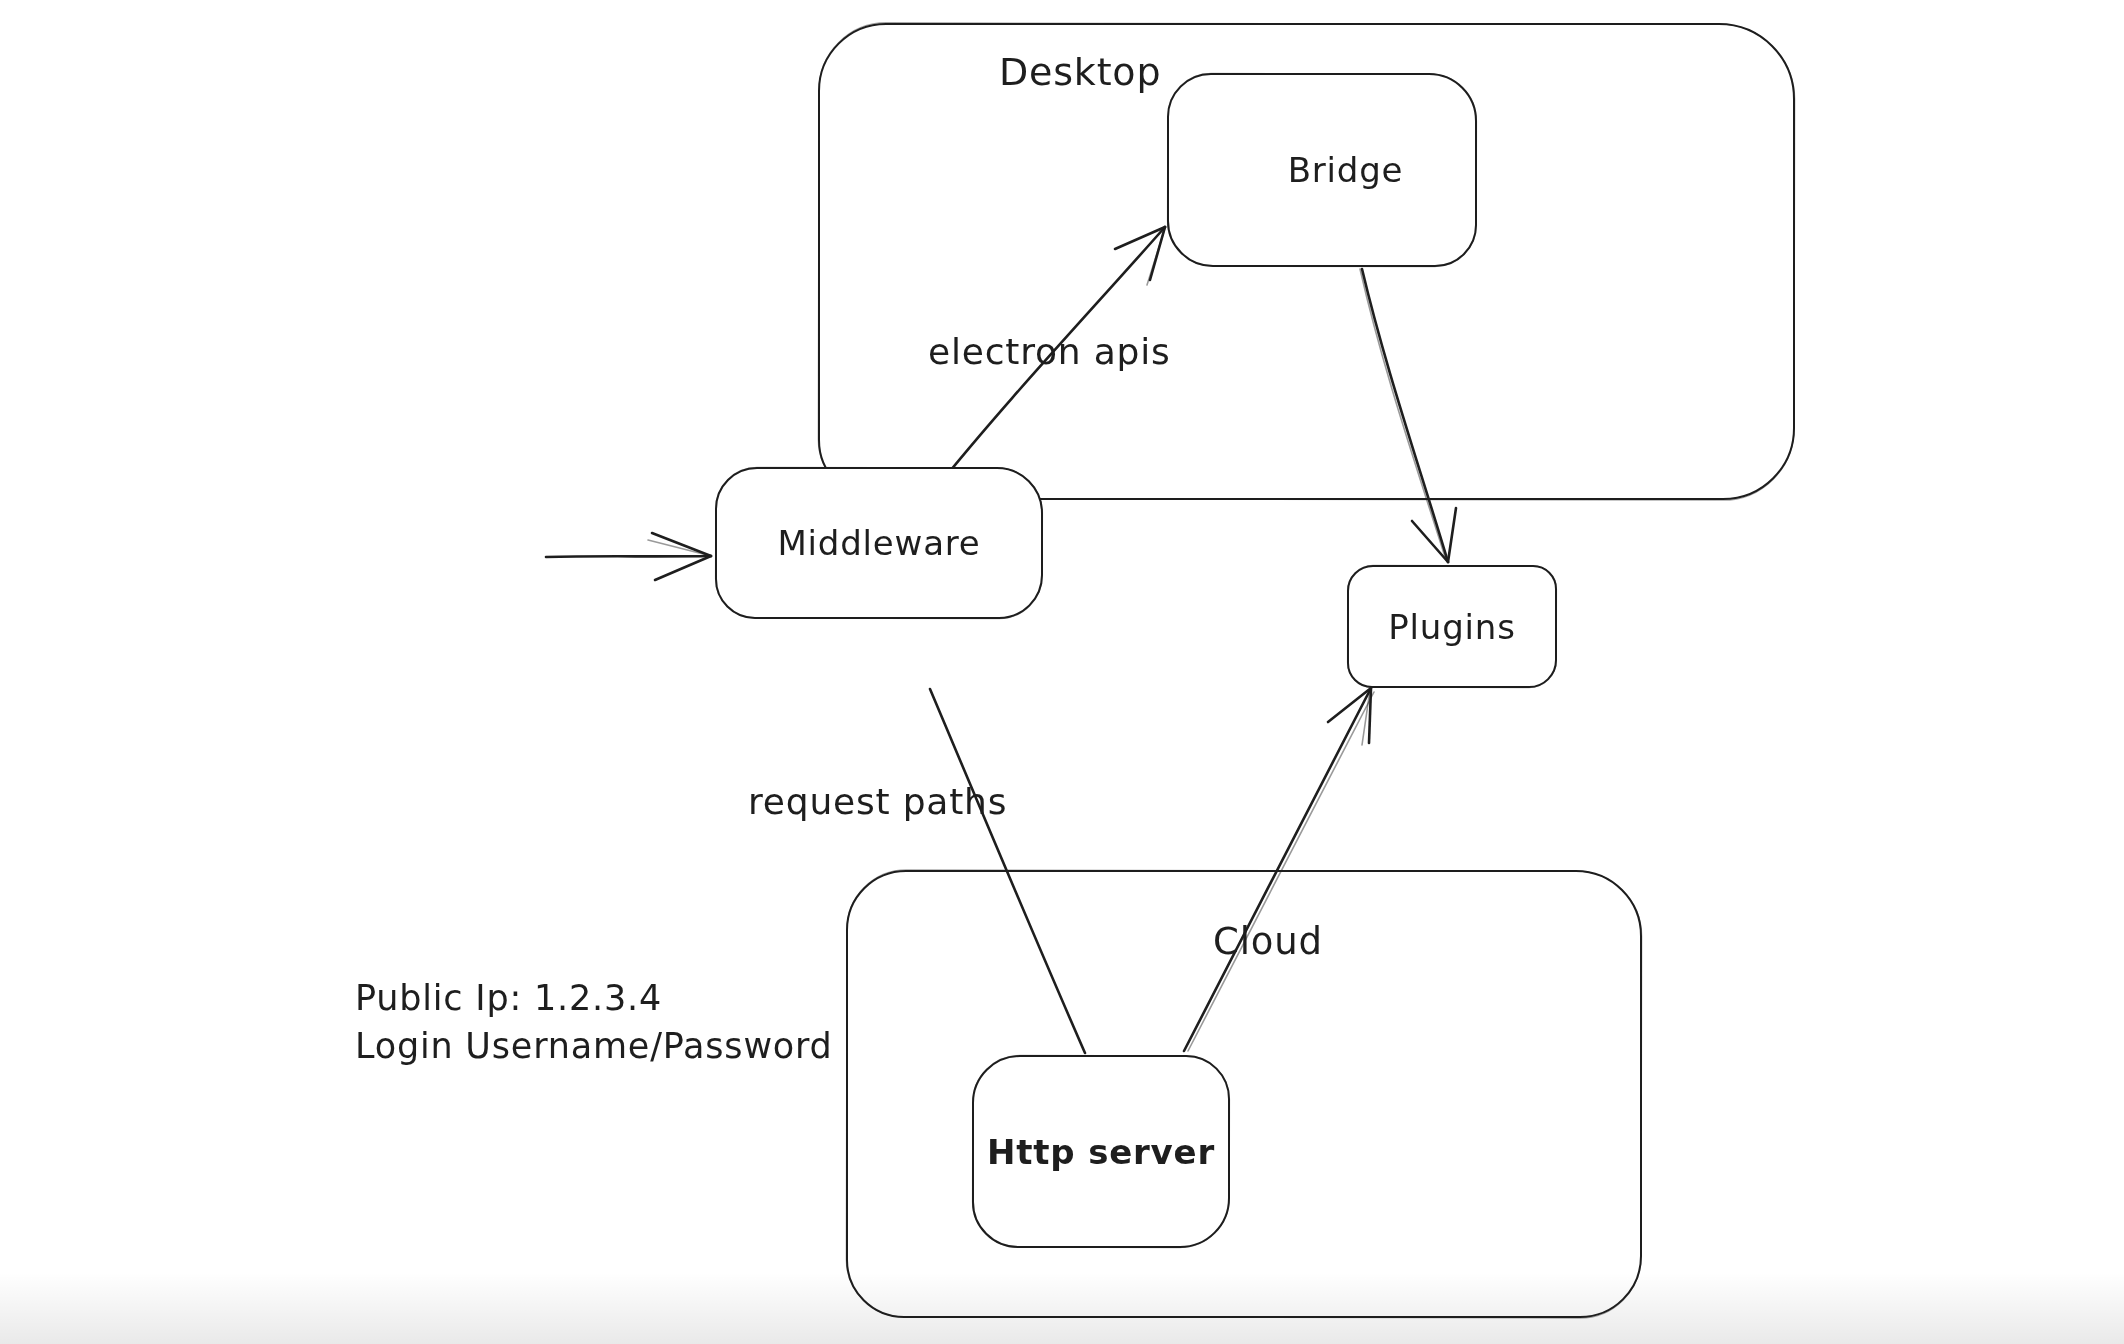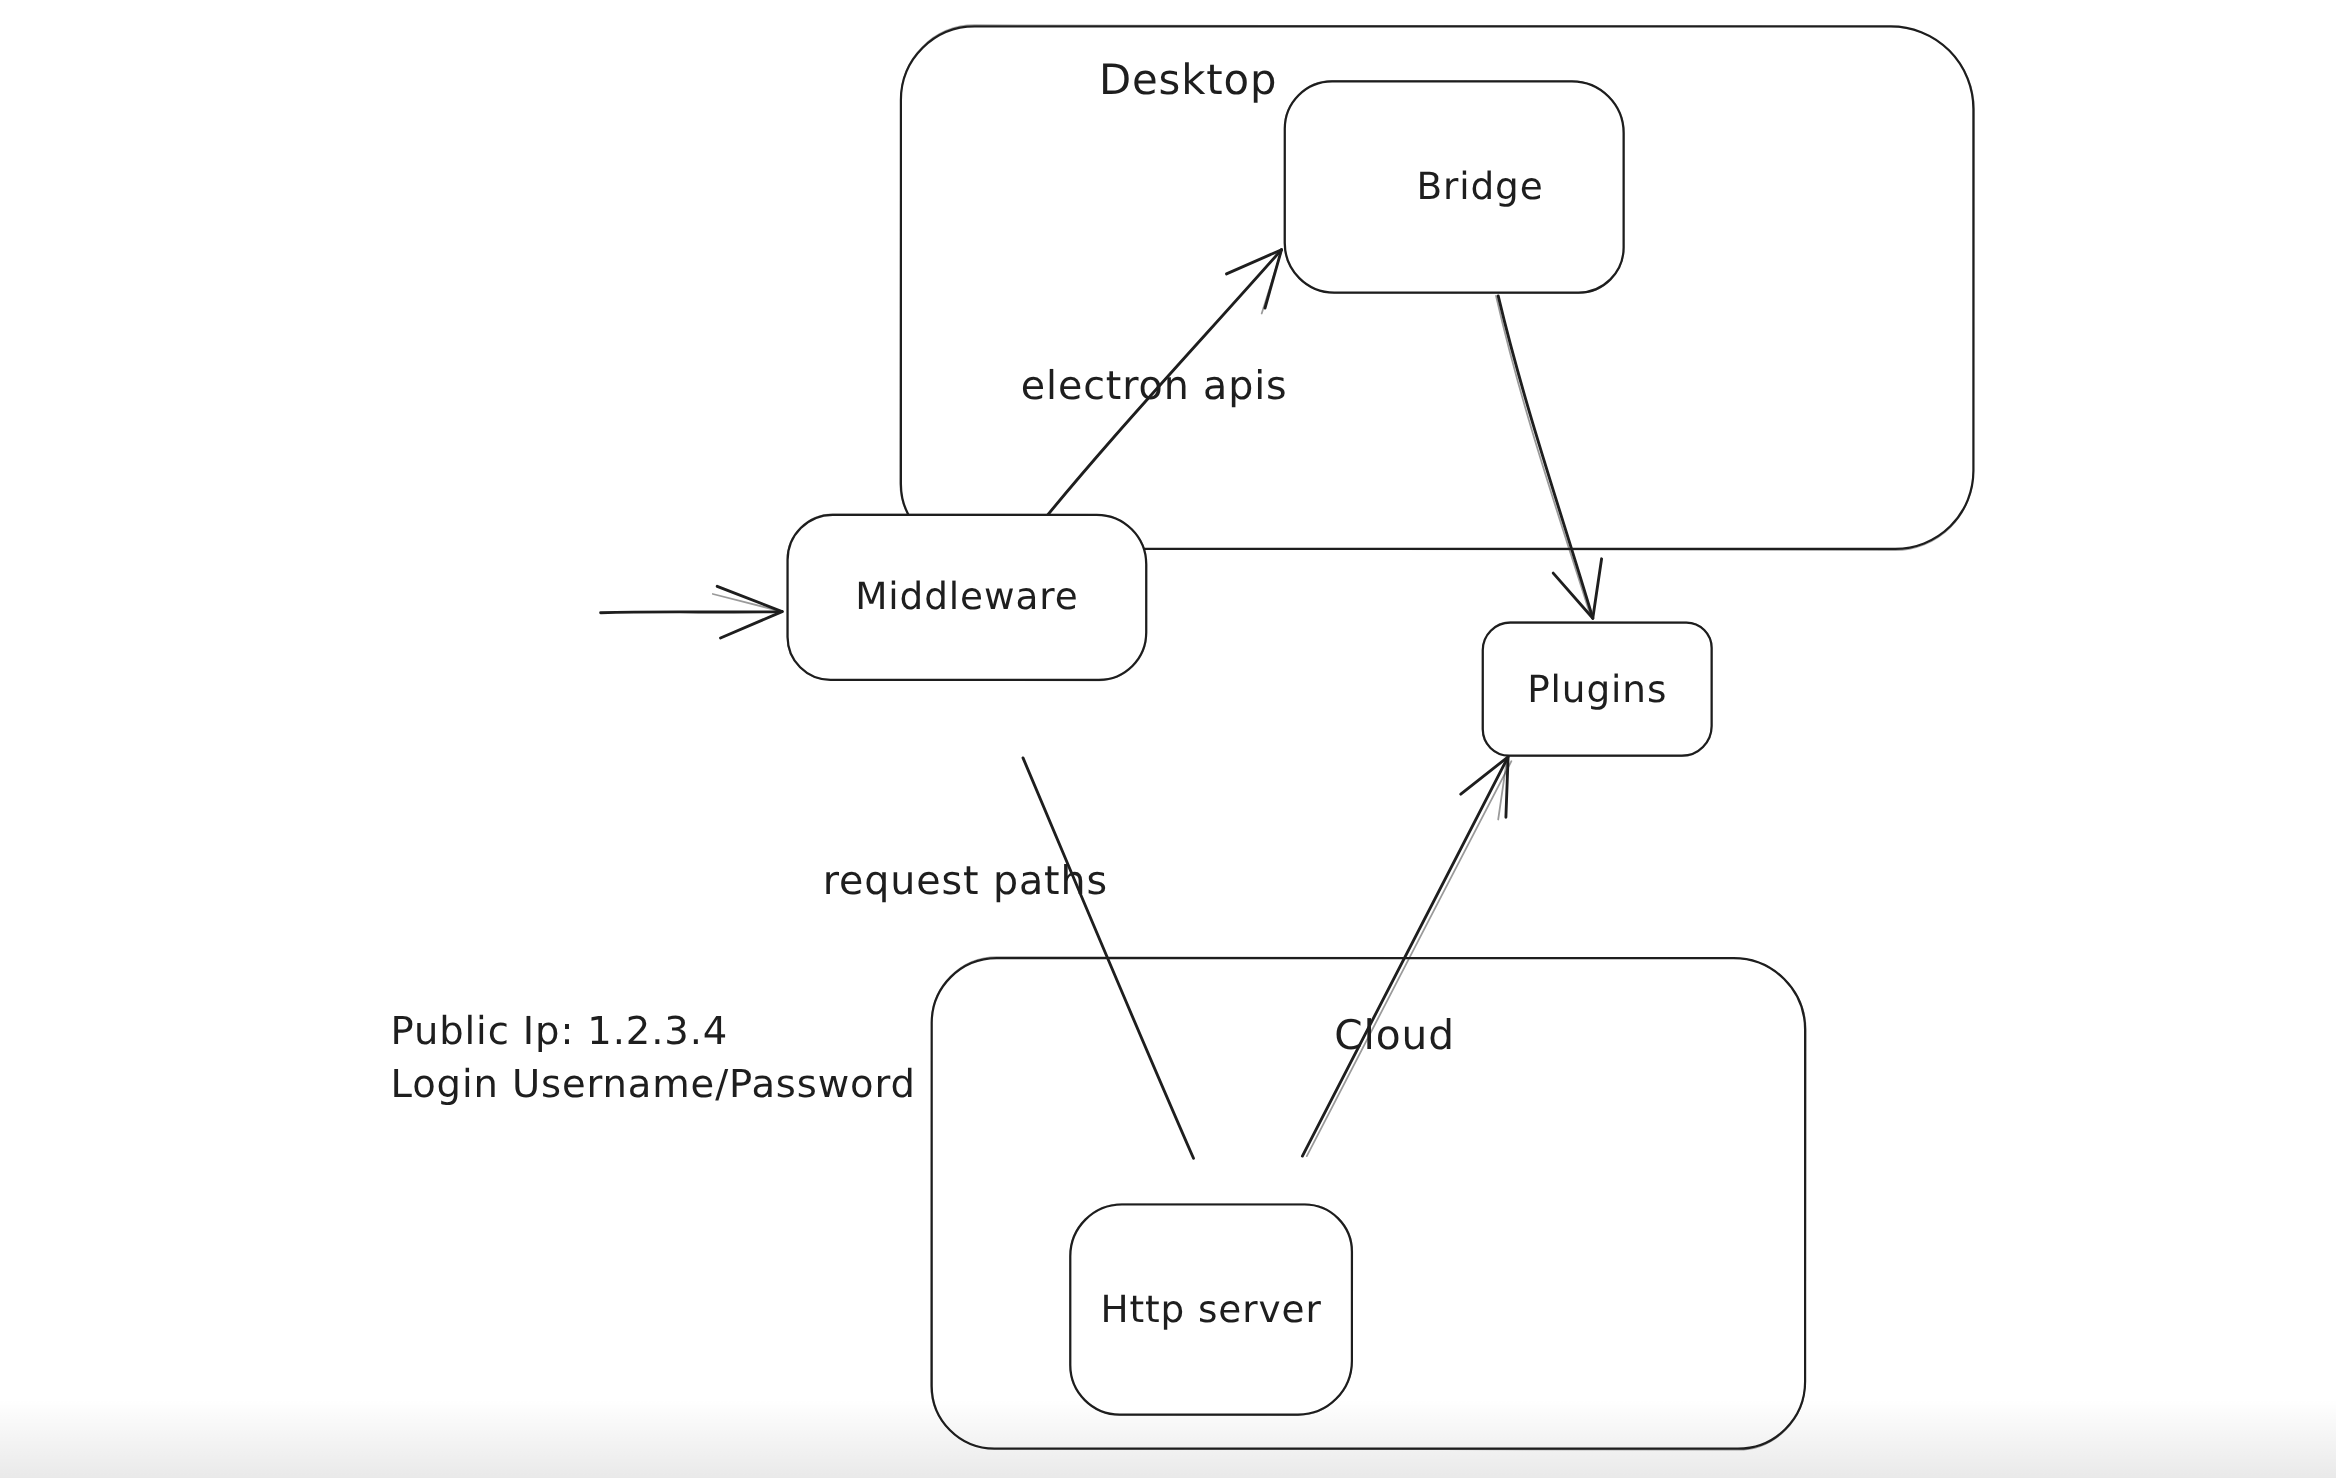--- a/index.html
+++ b/index.html
@@ -39,27 +39,27 @@
     position:absolute;z-index:3;white-space:nowrap;letter-spacing:.8px;
   }
 
   
   #box-desktop   {left:818px; top:23px;   width:977px; height:477px; border-radius:68px 76px 72px 60px;}
   #box-bridge    {left:1167px;top:73px;   width:310px; height:194px; border-radius:44px 48px 42px 46px;padding-left:47px;}
   #box-janweb    {left:240px; top:475px;  width:306px; height:173px; border-radius:46px 42px 48px 44px;}
   #box-middleware{left:715px; top:467px;  width:328px; height:152px; border-radius:42px 46px 44px 40px;text-align:center;}
   #box-plugins   {left:1347px;top:565px;  width:210px; height:123px; border-radius:26px 24px 28px 25px;justify-content:center;}
   #box-cloud     {left:846px; top:870px;  width:796px; height:448px; border-radius:60px 66px 62px 58px;}
-  #box-http      {left:972px; top:1094px; width:258px; height:193px; border-radius:48px 44px 50px 46px;}
+  #box-http      {left:972px; top:1055px; width:258px; height:193px; border-radius:48px 44px 50px 46px;font-weight:bold;}
 
   #label-desktop {left:999px; top:50px;  font-size:38px;}
   #label-cloud   {left:1213px;top:920px; font-size:37px;}
   #label-electron-apis{left:928px;top:331px;font-size:36px;}
   #label-request-paths{left:748px;top:781px;font-size:36px;}
-  #note{left:355px;top:914px;font-size:35px;line-height:48px;}
+  #note{left:355px;top:974px;font-size:35px;line-height:48px;}
 
   #bottom-fade{
     position:absolute;left:0;bottom:0;width:100%;height:72px;z-index:0;
     background:linear-gradient(180deg, rgba(0,0,0,0) 0%, rgba(0,0,0,0.085) 100%);
   }
 </style>
 </head>
 <body>
 
 <div id="canvas">

